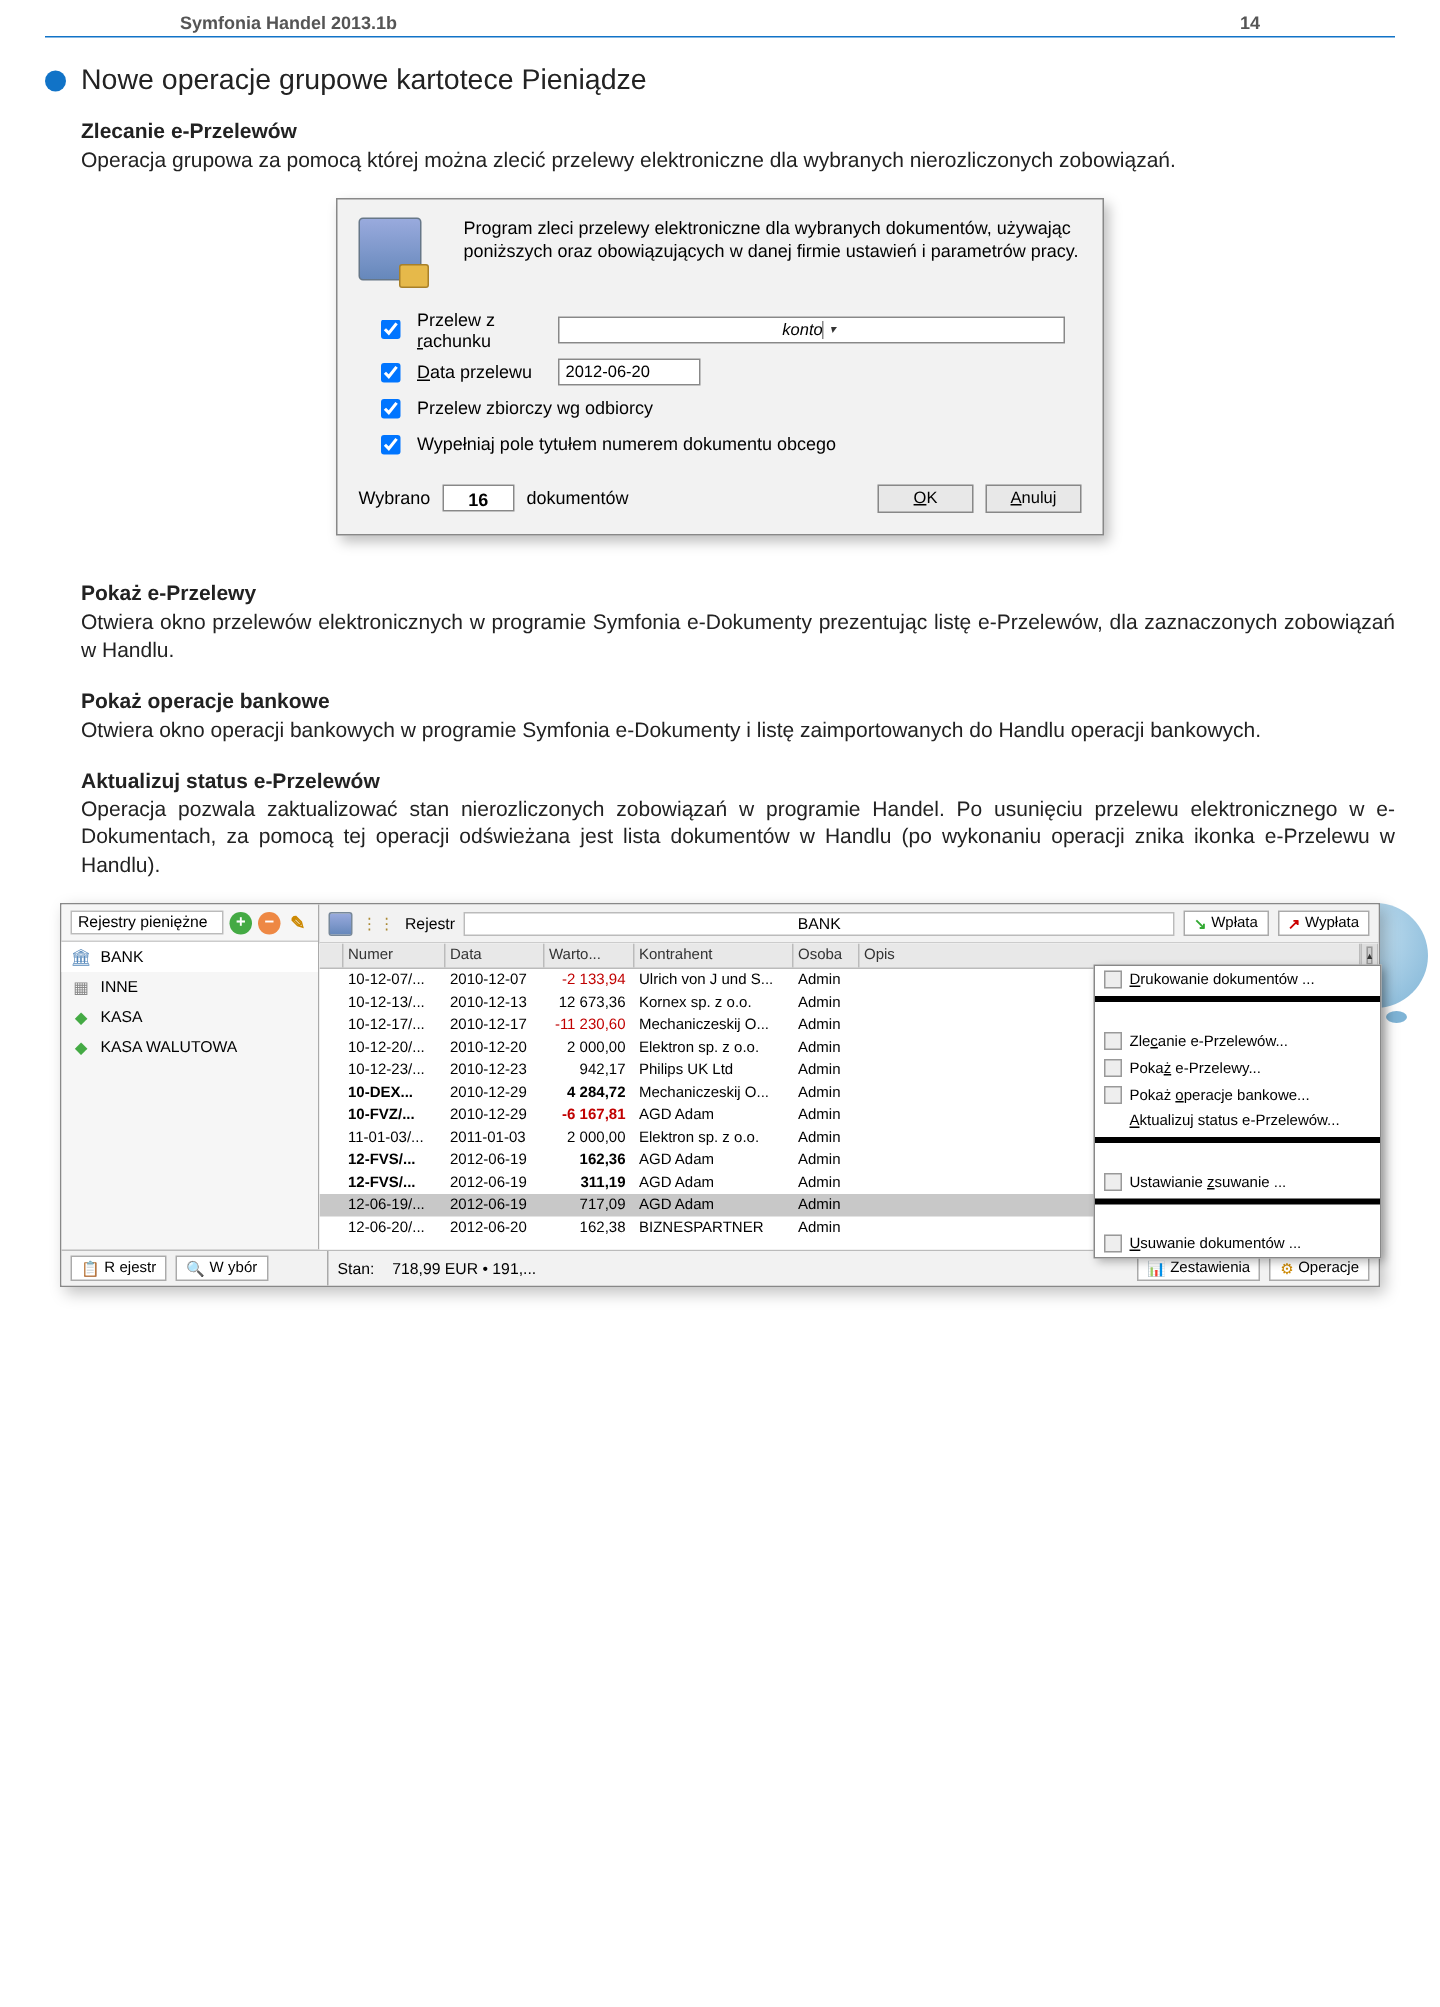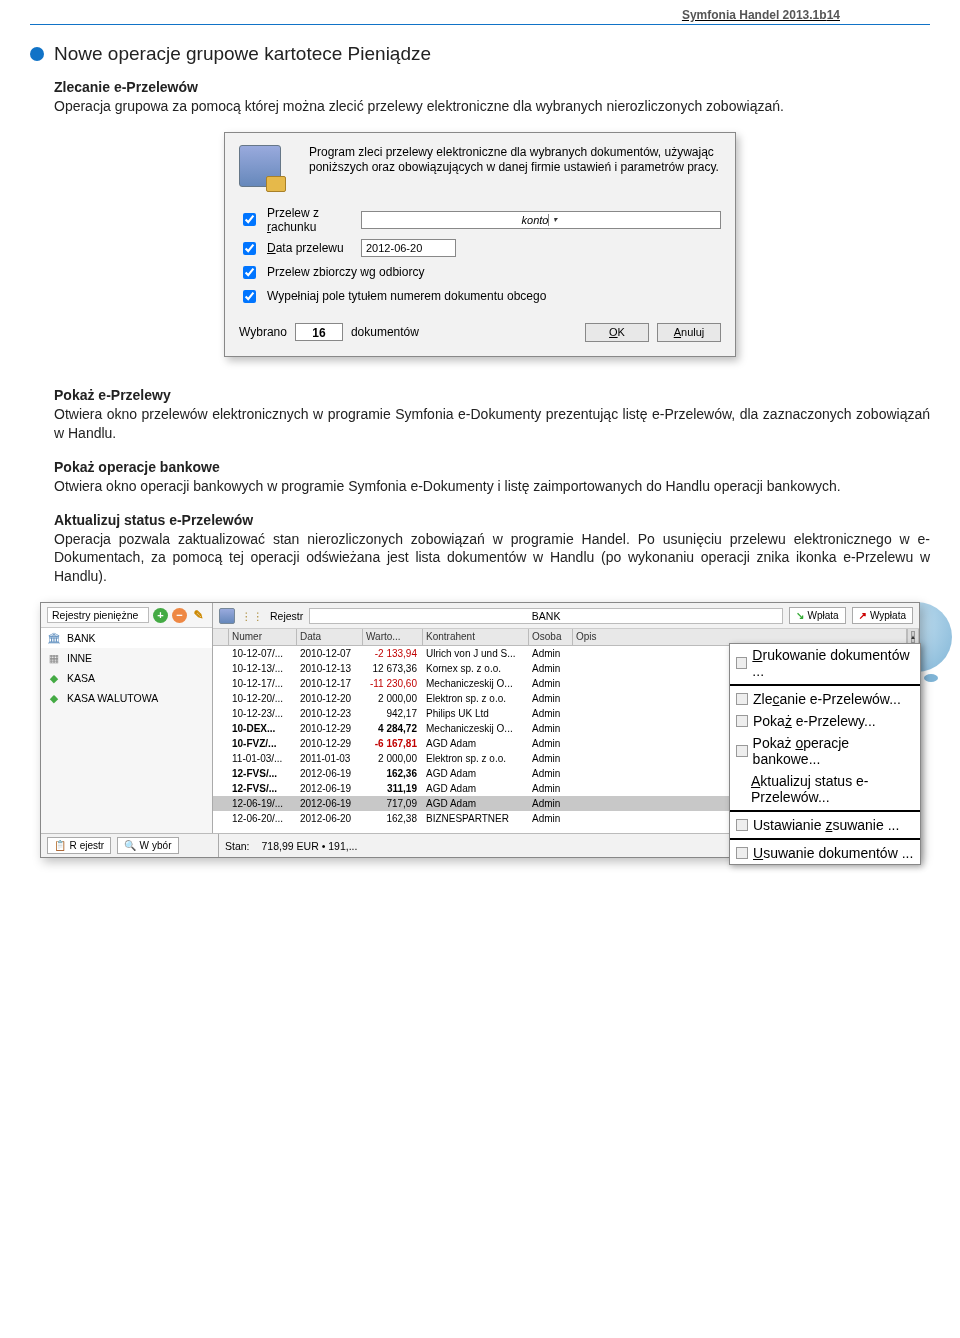--- a/index.html
+++ b/index.html
@@ -7,26 +7,25 @@
     margin: 0;
     font-family: Arial, Helvetica, sans-serif;
     background: #fff;
     width: 960px;
   }
   .page {
     padding: 0 30px 30px 30px;
   }
   .header-bar {
     display: flex;
-    justify-content: flex-end;
+    justify-content: space-between;
     align-items: baseline;
     padding: 8px 90px 2px 90px;
     border-bottom: 1px solid #1173c7;
     margin-bottom: 18px;
-    text-decoration: underline;
   }
   .header-title {
     font-size: 12px;
     font-weight: bold;
     color: #555;
   }
   .page-num {
     font-size: 12px;
     font-weight: bold;
     color: #555;
@@ -99,21 +98,21 @@
     font-size: 12px;
     line-height: 1.3;
   }
   .dlg1-body {
     padding: 4px 14px 4px 14px;
   }
   .chk-row {
     display: flex;
     align-items: center;
     gap: 8px;
-    margin: 5px 0;
+    margin: 5px 11px;
     font-size: 12px;
   }
   .chk-row input[type=checkbox] {
     width: 13px; height: 13px;
   }
   .chk-label { color: #000; }
   .chk-label .ul { text-decoration: underline; }
   .inp-account {
     flex: 1;
     height: 18px;
@@ -314,34 +313,34 @@
   }
   
   .ctx-menu {
     position: absolute;
     right: -2px;
     top: 40px;
     width: 192px;
     background: #fff;
     border: 1px solid #888;
     box-shadow: 2px 2px 6px rgba(0,0,0,0.3);
-    font-size: 14px;
+    font-size: 10px;
     z-index: 5;
   }
   .ctx-item {
     display: flex;
     align-items: center;
     padding: 3px 6px;
     gap: 5px;
     cursor: pointer;
   }
   .ctx-item.sep {
-    border-top: 2px solid #000000;
+    border-top: 4px solid #000000;
     margin-top: 2px;
-    padding-top: 5px;
+    padding-top: 20px;
     align-items: center;
   }
   .ctx-ico {
     width: 12px; height: 12px;
     border: 1px solid #999;
     background: #eee;
     display: inline-flex; align-items: center; justify-content: center;
     font-size: 8px;
   }
   .ctx-label .ul { text-decoration: underline; }

